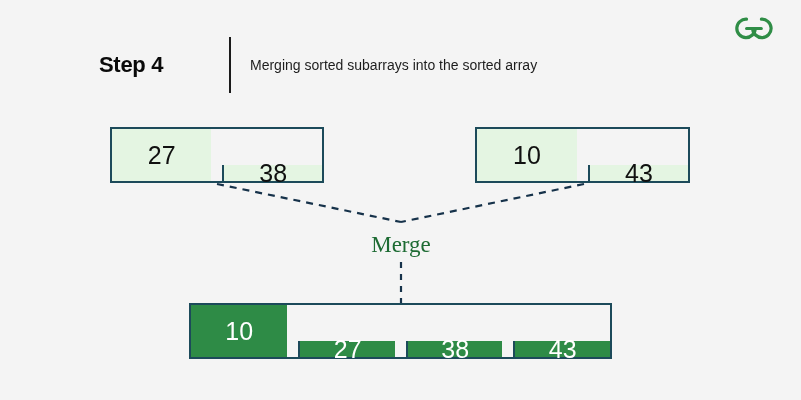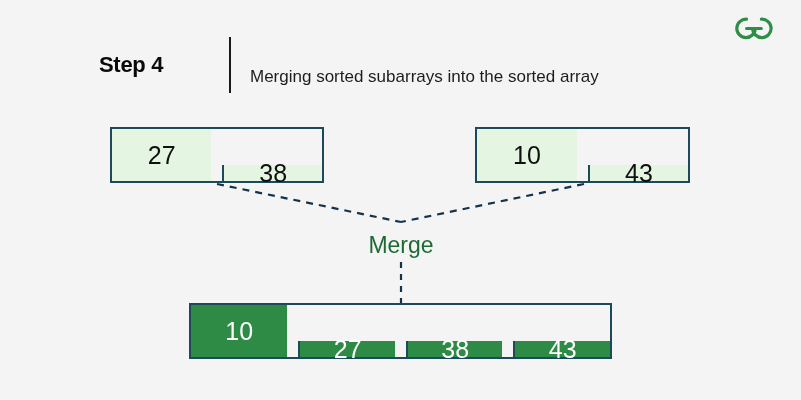--- a/index.html
+++ b/index.html
@@ -49,25 +49,25 @@
     position: absolute;
     left: 229px;
     top: 37px;
     width: 1.6px;
     height: 56px;
     background: #1a1a1a;
   }
   #step-subtitle {
     position: absolute;
     left: 250px;
-    top: 52px;
+    top: 40px;
     height: 50px;
     display: flex;
     align-items: center;
-    font-size: 17px;
+    font-size: 14px;
     color: #1d1d1d;
     white-space: nowrap;
   }
 
   
   .array {
     position: absolute;
     display: flex;
     box-sizing: border-box;
     border: 2.5px solid #1c4a5a;
@@ -119,20 +119,21 @@
   #merge-label {
     position: absolute;
     left: 341px;
     top: 232px;
     width: 120px;
     text-align: center;
     font-size: 23px;
     font-weight: 500;
     color: #1d6b33;
     white-space: nowrap;
+    font-family: Liberation Serif, serif;
   }
 </style>
 </head>
 <body>
 
 <div id="stage">
 
   <div id="logo">
     <svg viewBox="0 0 62 30" width="62" height="30" aria-hidden="true">
       <g fill="none" stroke="#2f8d46" stroke-width="3.2" stroke-linecap="round">

